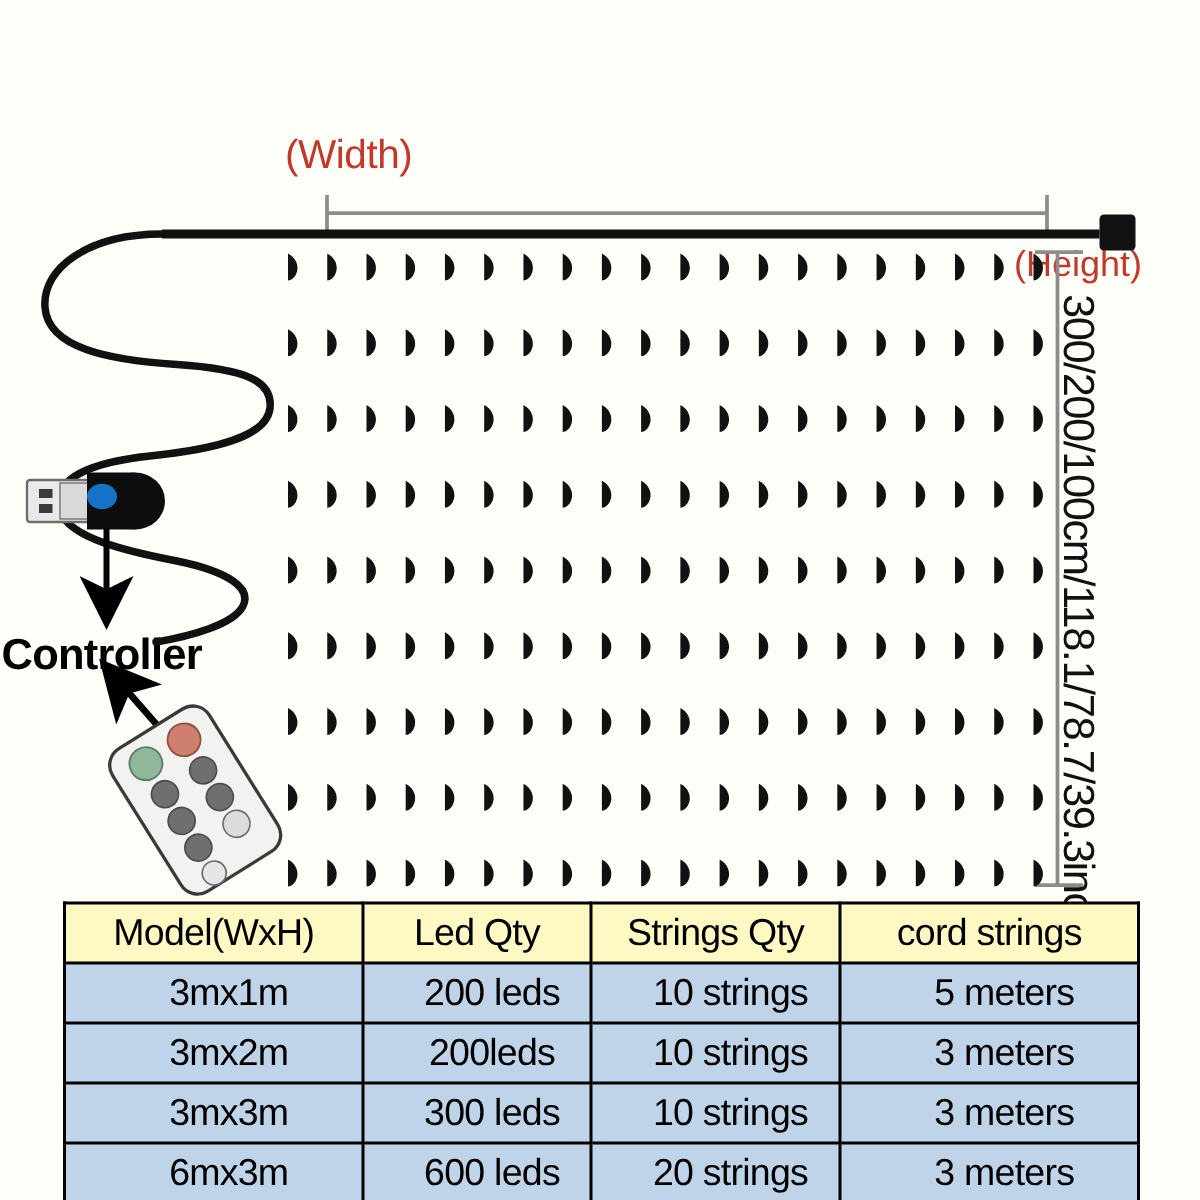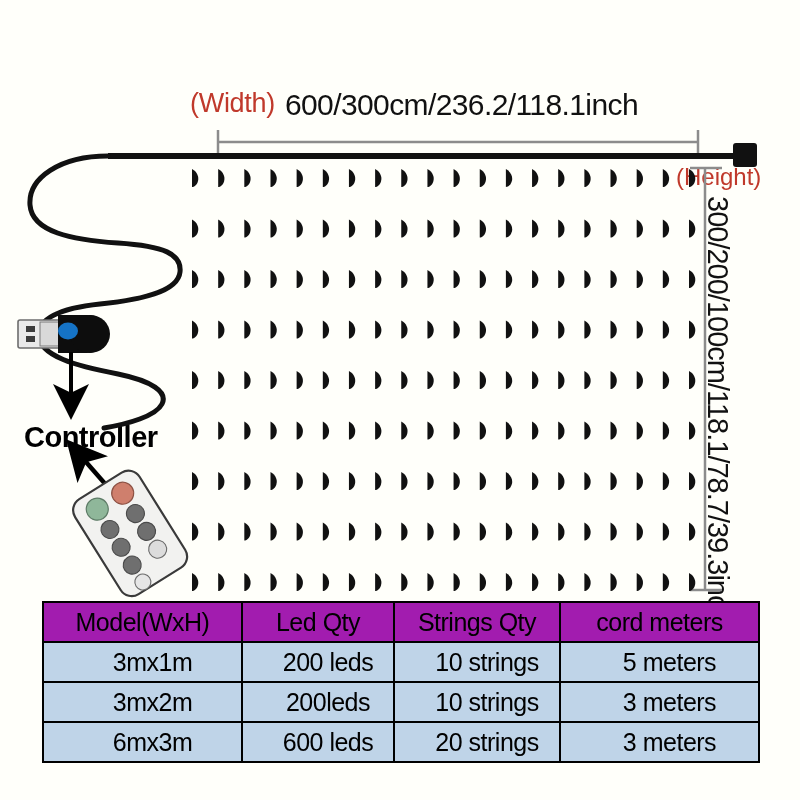--- a/index.html
+++ b/index.html
@@ -70,21 +70,21 @@
     position: absolute;
     left: 0;
     top: 0;
     width: 800px;
     height: 800px;
   }
 
   
   #controller-label {
     position: absolute;
-    left: 24px;
+    left: 1px;
     top: 421px;
     font-size: 29px;
     font-weight: bold;
     color: #000000;
     letter-spacing: -0.5px;
     white-space: nowrap;
   }
 
   
   #spec-table {
@@ -99,41 +99,40 @@
   #spec-table td {
     border: 2px solid #000000;
     text-align: center;
     color: #000000;
     font-weight: normal;
     height: 38px;
     padding: 0;
     letter-spacing: -0.5px;
   }
   #spec-table th {
-    background: #a21caf;
+    background: #fef9c3;
     font-size: 25px;
   }
   #spec-table td {
     background: #bfd4e8;
     font-size: 25px;
     padding-left: 20px;
   }
   #spec-table col.c0 { width: 199px; }
   #spec-table col.c1 { width: 152px; }
   #spec-table col.c2 { width: 166px; }
   #spec-table col.c3 { width: 199px; }
 </style>
 </head>
 <body>
 
 <div id="page">
 
   <div id="width-label-row">
     <span class="dim-tag">(Width)</span>
-    <span class="dim-value">600/300cm/236.2/118.1inch</span>
   </div>
 
   <div id="height-tag">(Height)</div>
   <div id="height-value-wrap">
     <div id="height-value">300/200/100cm/118.1/78.7/39.3inch</div>
   </div>
 
   <div id="controller-label">Controller</div>
 
   <svg id="art" viewBox="0 0 800 800">
@@ -420,37 +419,43 @@
       <col class="c0">
         <col class="c1">
         <col class="c2">
         <col class="c3">
     </colgroup>
     <thead>
       <tr>
         <th>Model(WxH)</th>
         <th>Led Qty</th>
         <th>Strings Qty</th>
-        <th>cord meters</th>
+        <th>cord strings</th>
       </tr>
     </thead>
     <tbody>
       <tr>
         <td>3mx1m</td>
         <td>200 leds</td>
         <td>10 strings</td>
         <td>5 meters</td>
       </tr>
       <tr>
         <td>3mx2m</td>
         <td>200leds</td>
         <td>10 strings</td>
         <td>3 meters</td>
       </tr>
       <tr>
+        <td>3mx3m</td>
+        <td>300 leds</td>
+        <td>10 strings</td>
+        <td>3 meters</td>
+      </tr>
+      <tr>
         <td>6mx3m</td>
         <td>600 leds</td>
         <td>20 strings</td>
         <td>3 meters</td>
       </tr>
     </tbody>
   </table>
 
 </div>
 

